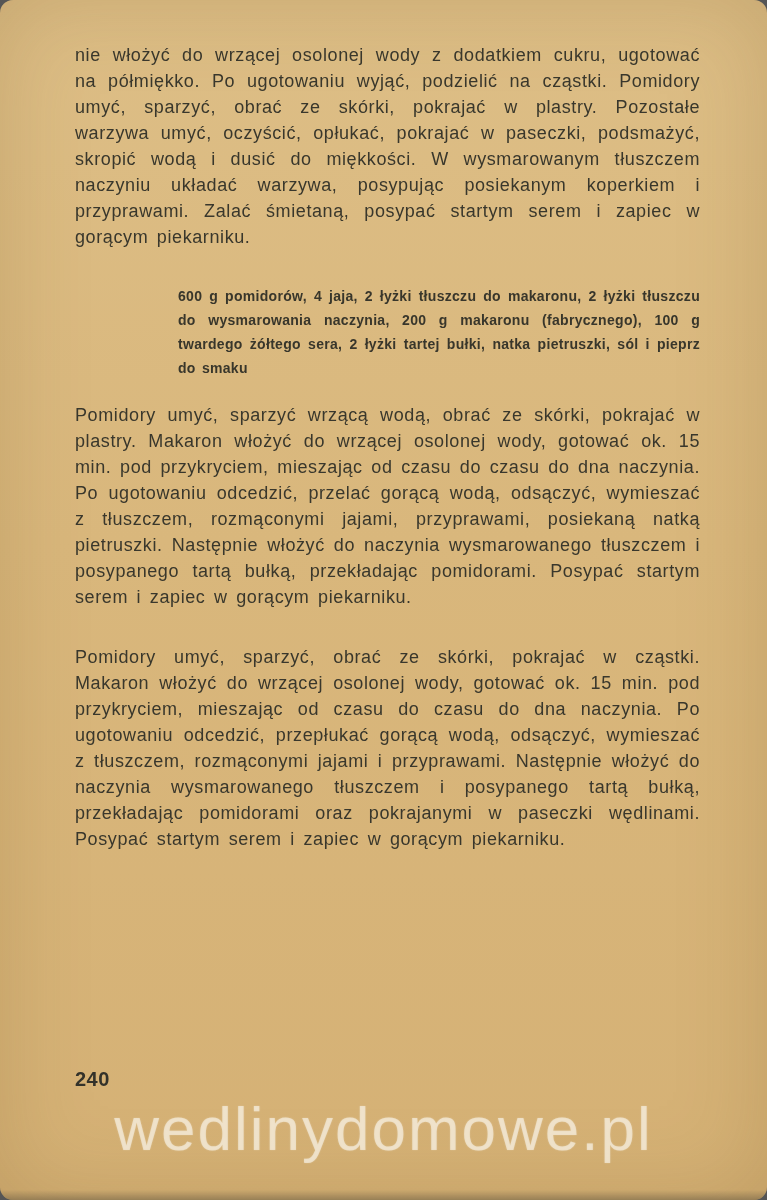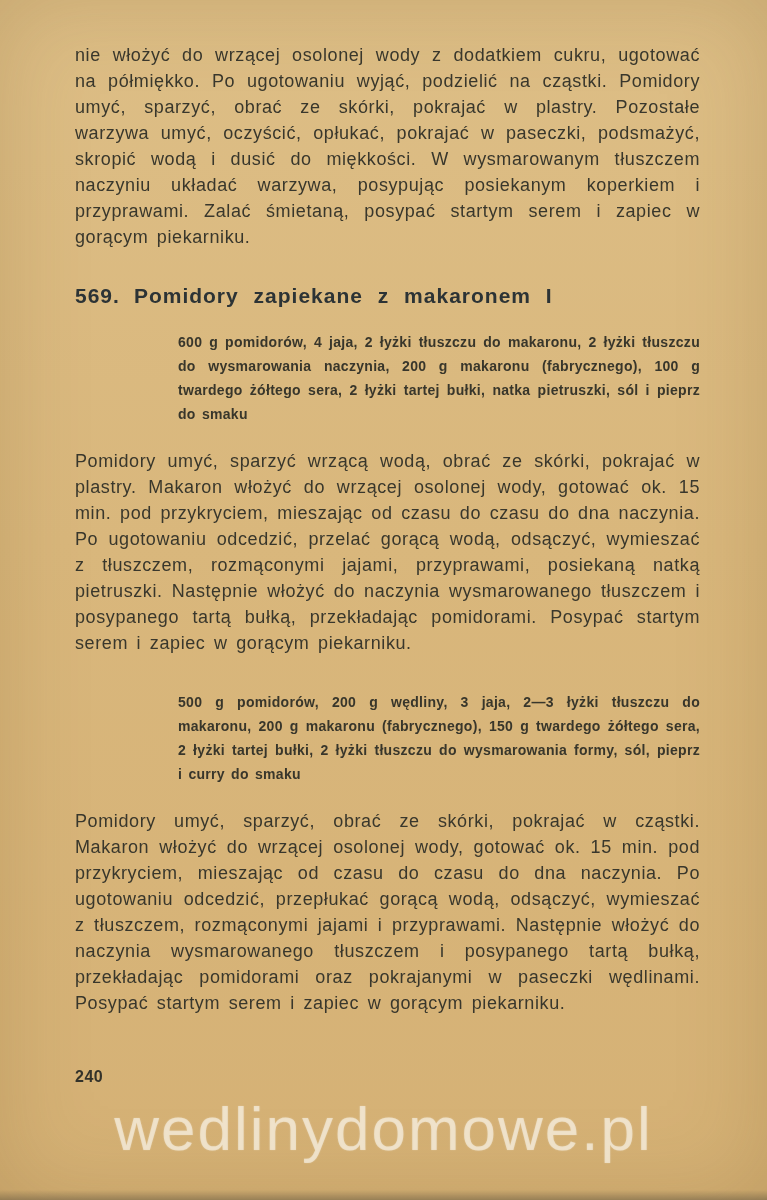--- a/index.html
+++ b/index.html
@@ -10,20 +10,21 @@
   .page {
     position: relative;
     width: 767px;
     height: 1200px;
     margin: 0 auto;
     background: linear-gradient(180deg, #ddbe86 0%, #d9b77c 45%, #d5b175 100%);
     box-shadow: inset 0 0 90px rgba(120, 88, 38, 0.22);
     overflow: hidden;
     font-family: "Liberation Sans", "DejaVu Sans", sans-serif;
     color: #3a382e;
+    border-radius: 13px;
   }
   .content {
     position: absolute;
     top: 42px;
     left: 75px;
     width: 625px;
   }
   .body-par {
     font-size: 18px;
     line-height: 26px;
@@ -56,21 +57,21 @@
     line-height: 24px;
     letter-spacing: 0.3px;
     word-spacing: 2px;
     text-align: justify;
     color: #38362b;
   }
   .page-number {
     position: absolute;
     left: 75px;
     top: 1068px;
-    font-size: 16px;
+    font-size: 20px;
     font-weight: bold;
     letter-spacing: 0.5px;
     color: #33322a;
   }
   .watermark {
     position: absolute;
     left: 0;
     right: 0;
     bottom: 40px;
     text-align: center;
@@ -96,29 +97,25 @@
 </head>
 <body>
 
 <div class="page">
 
   <div class="content">
 
     <p class="body-par">nie włożyć do wrzącej osolonej wody z dodatkiem cukru, ugotować na półmiękko. Po ugotowaniu wyjąć, podzielić na cząstki. Pomidory umyć, sparzyć, obrać ze skórki, pokrajać w plastry. Pozostałe warzywa umyć, oczyścić, opłukać, pokrajać w paseczki, podsmażyć, skropić wodą i dusić do miękkości. W wysmarowanym tłuszczem naczyniu układać warzywa, posypując posiekanym koperkiem i przyprawami. Zalać śmietaną, posypać startym serem i zapiec w gorącym piekarniku.</p>
 
     <section class="recipe">
-      <h2 class="recipe-heading">
-        <span class="num">569.</span><span>Pomidory zapiekane z makaronem I</span>
-      </h2>
       <p class="ingredients">600 g pomidorów, 4 jaja, 2 łyżki tłuszczu do makaronu, 2 łyżki tłuszczu do wysmarowania naczynia, 200 g makaronu (fabrycznego), 100 g twardego żółtego sera, 2 łyżki tartej bułki, natka pietruszki, sól i pieprz do smaku</p>
       <p class="body-par">Pomidory umyć, sparzyć wrzącą wodą, obrać ze skórki, pokrajać w plastry. Makaron włożyć do wrzącej osolonej wody, gotować ok. 15 min. pod przykryciem, mieszając od czasu do czasu do dna naczynia. Po ugotowaniu odcedzić, przelać gorącą wodą, odsączyć, wymieszać z tłuszczem, rozmąconymi jajami, przyprawami, posiekaną natką pietruszki. Następnie włożyć do naczynia wysmarowanego tłuszczem i posypanego tartą bułką, przekładając pomidorami. Posypać startym serem i zapiec w gorącym piekarniku.</p>
     </section>
 
     <section class="recipe">
-      <p class="ingredients">500 g pomidorów, 200 g wędliny, 3 jaja, 2—3 łyżki tłuszczu do makaronu, 200 g makaronu (fabrycznego), 150 g twardego żółtego sera, 2 łyżki tartej bułki, 2 łyżki tłuszczu do wysmarowania formy, sól, pieprz i curry do smaku</p>
       <p class="body-par">Pomidory umyć, sparzyć, obrać ze skórki, pokrajać w cząstki. Makaron włożyć do wrzącej osolonej wody, gotować ok. 15 min. pod przykryciem, mieszając od czasu do czasu do dna naczynia. Po ugotowaniu odcedzić, przepłukać gorącą wodą, odsączyć, wymieszać z tłuszczem, rozmąconymi jajami i przyprawami. Następnie włożyć do naczynia wysmarowanego tłuszczem i posypanego tartą bułką, przekładając pomidorami oraz pokrajanymi w paseczki wędlinami. Posypać startym serem i zapiec w gorącym piekarniku.</p>
     </section>
 
   </div>
 
   <div class="page-number">240</div>
 
   <div class="watermark">wedlinydomowe.pl</div>
 
   <div class="bottom-edge"></div>

